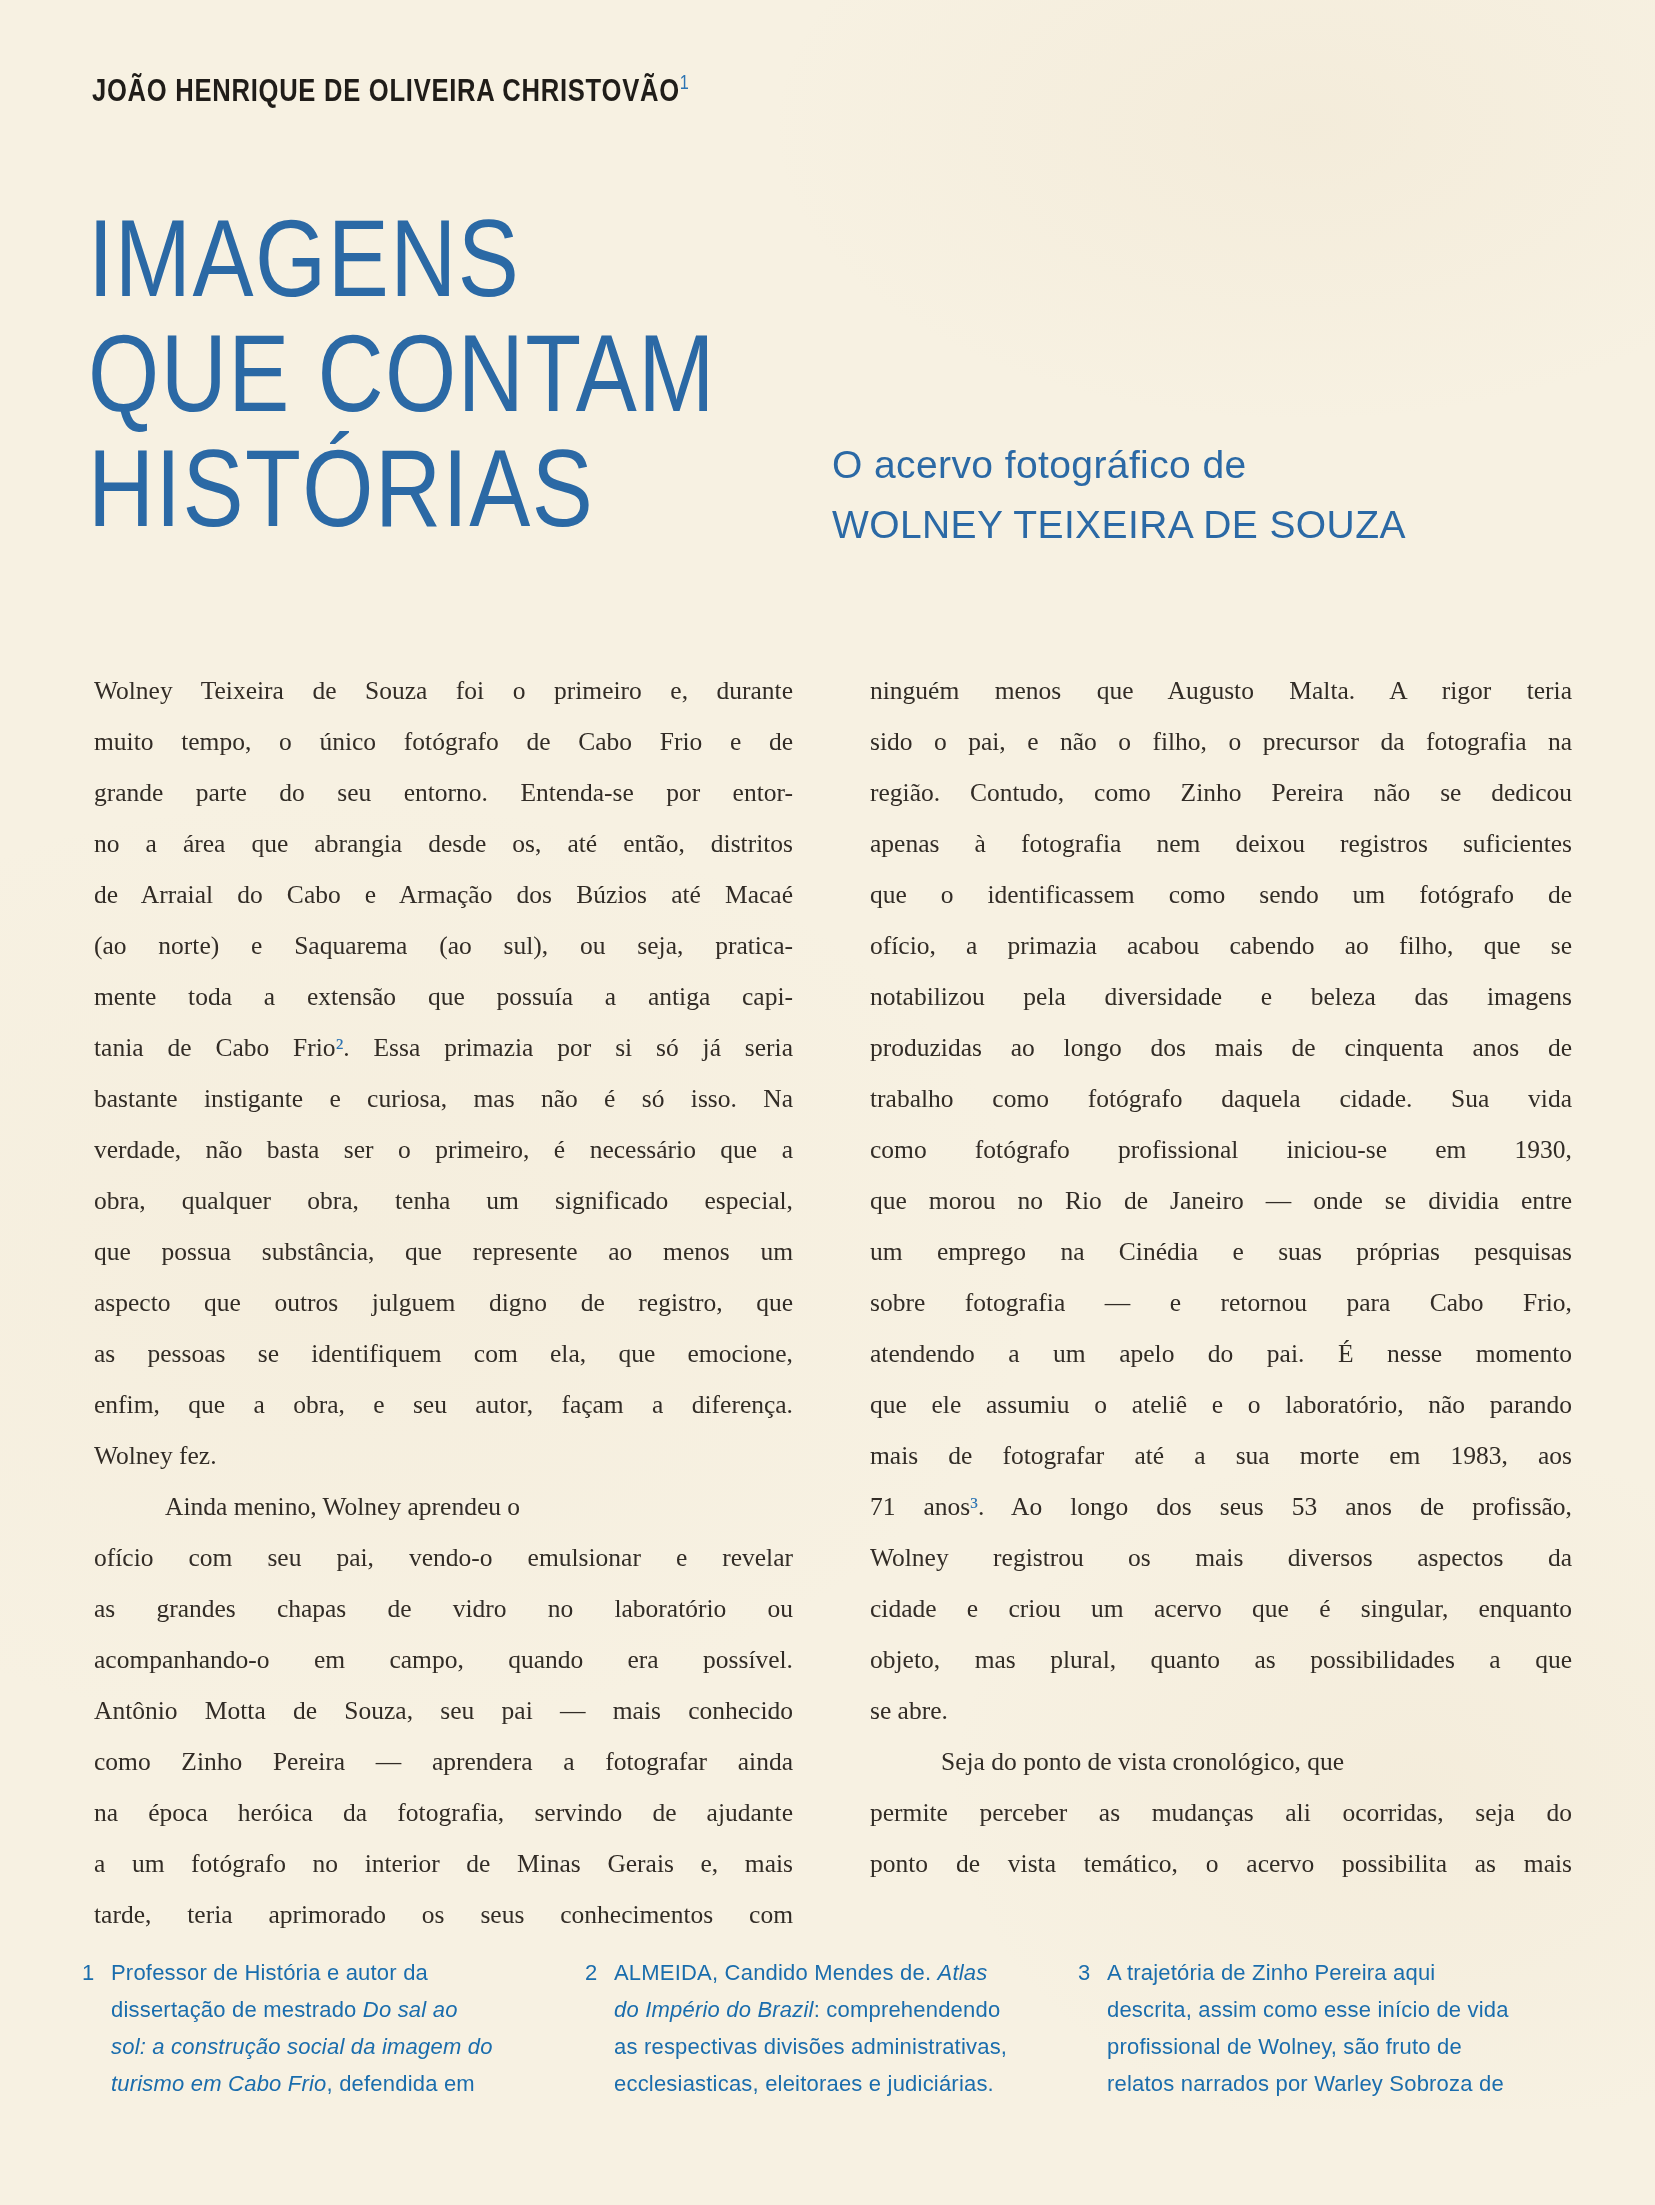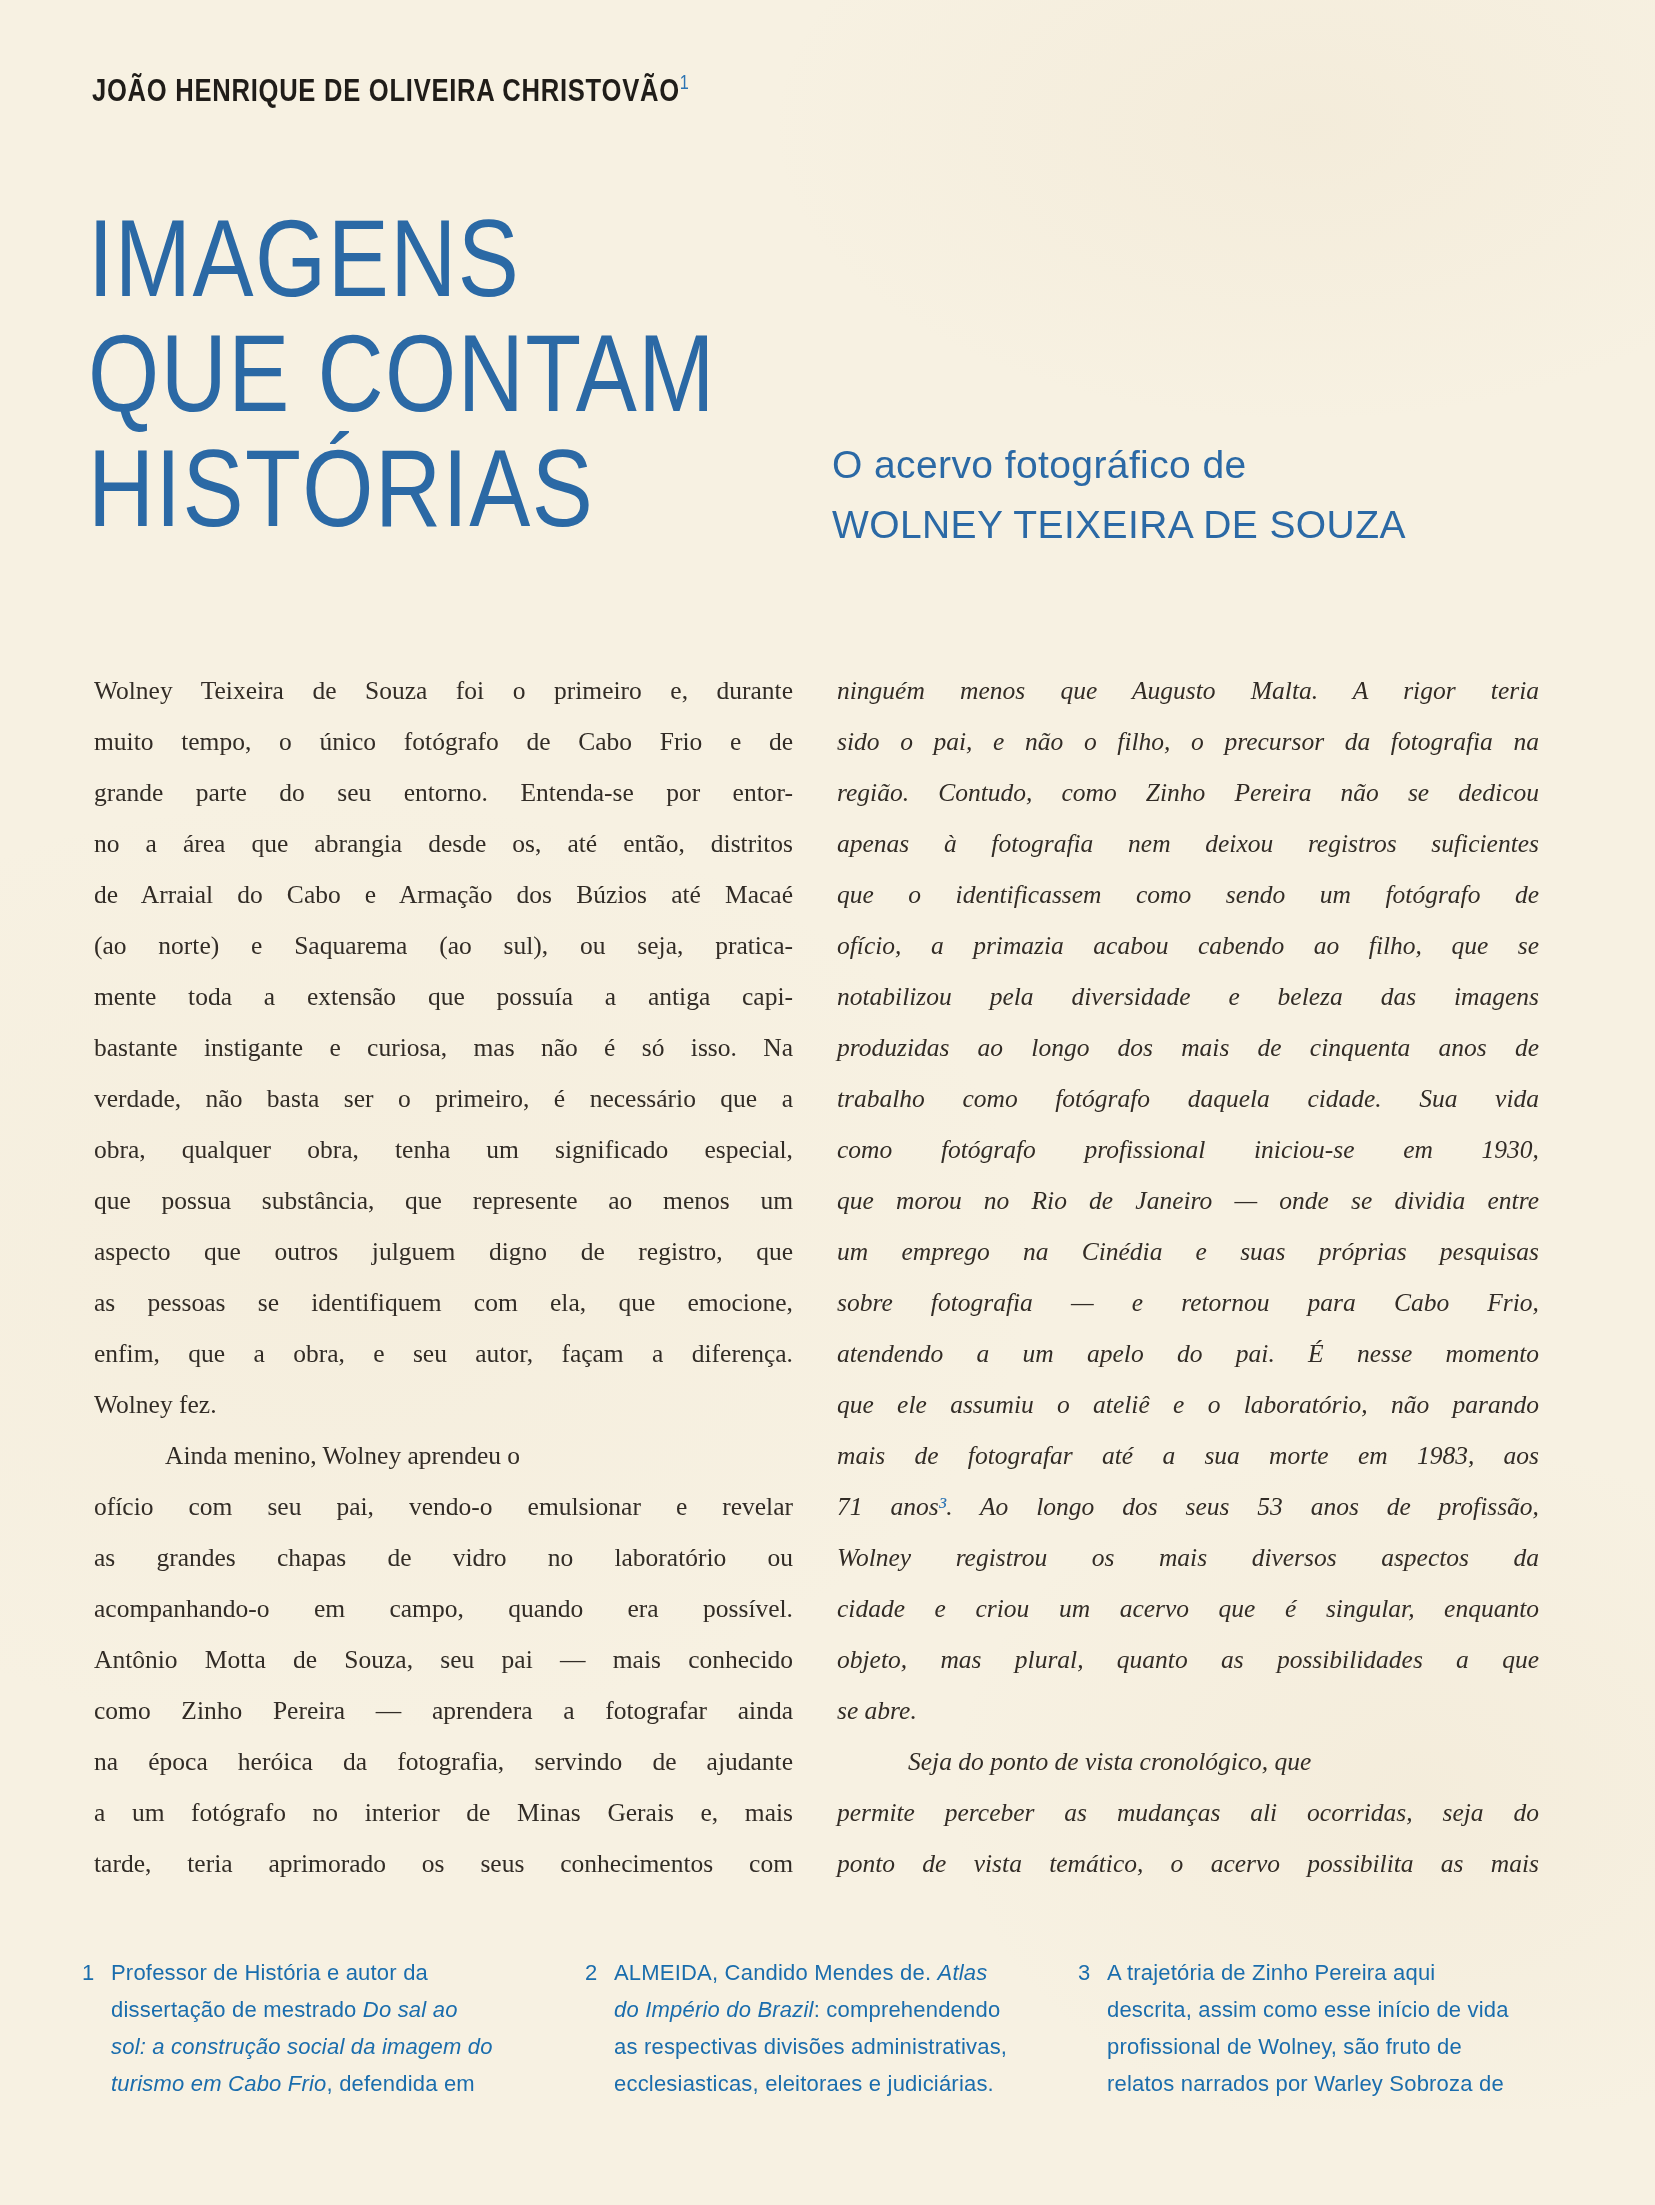--- a/index.html
+++ b/index.html
@@ -50,21 +50,21 @@
     font-weight:400;font-size:39px;line-height:60px;
     color:var(--title_blue);white-space:nowrap;letter-spacing:0.4px;
   }
   
   .col{
     position:absolute;top:665px;
     font-family:"Liberation Serif",serif;
     font-size:25.5px;line-height:51px;color:var(--ink);
   }
   .col-left{left:94px;width:699px;}
-  .col-right{left:837px;width:702px;font-style:italic;}
+  .col-right{left:870px;width:702px;}
   .bline{
     height:51px;
     text-align:justify;
     text-align-last:justify;
   }
   .bline.flush{text-align-last:left;}
   .bline.indent{padding-left:71px;}
   .supref{color:var(--sup_blue);}
   
   .fn{
@@ -99,20 +99,21 @@
   </div>
 
   <div class="col col-left">
       <div class="bline">Wolney Teixeira de Souza foi o primeiro e, durante</div>
       <div class="bline">muito tempo, o único fotógrafo de Cabo Frio e de</div>
       <div class="bline">grande parte do seu entorno. Entenda-se por entor-</div>
       <div class="bline">no a área que abrangia desde os, até então, distritos</div>
       <div class="bline">de Arraial do Cabo e Armação dos Búzios até Macaé</div>
       <div class="bline">(ao norte) e Saquarema (ao sul), ou seja, pratica-</div>
       <div class="bline">mente toda a extensão que possuía a antiga capi-</div>
+      <div class="bline">tania de Cabo Frio<span class="supref">²</span>. Essa primazia por si só já seria</div>
       <div class="bline">bastante instigante e curiosa, mas não é só isso. Na</div>
       <div class="bline">verdade, não basta ser o primeiro, é necessário que a</div>
       <div class="bline">obra, qualquer obra, tenha um significado especial,</div>
       <div class="bline">que possua substância, que represente ao menos um</div>
       <div class="bline">aspecto que outros julguem digno de registro, que</div>
       <div class="bline">as pessoas se identifiquem com ela, que emocione,</div>
       <div class="bline">enfim, que a obra, e seu autor, façam a diferença.</div>
       <div class="bline flush">Wolney fez.</div>
       <div class="bline flush indent">Ainda menino, Wolney aprendeu o</div>
       <div class="bline">ofício com seu pai, vendo-o emulsionar e revelar</div>

